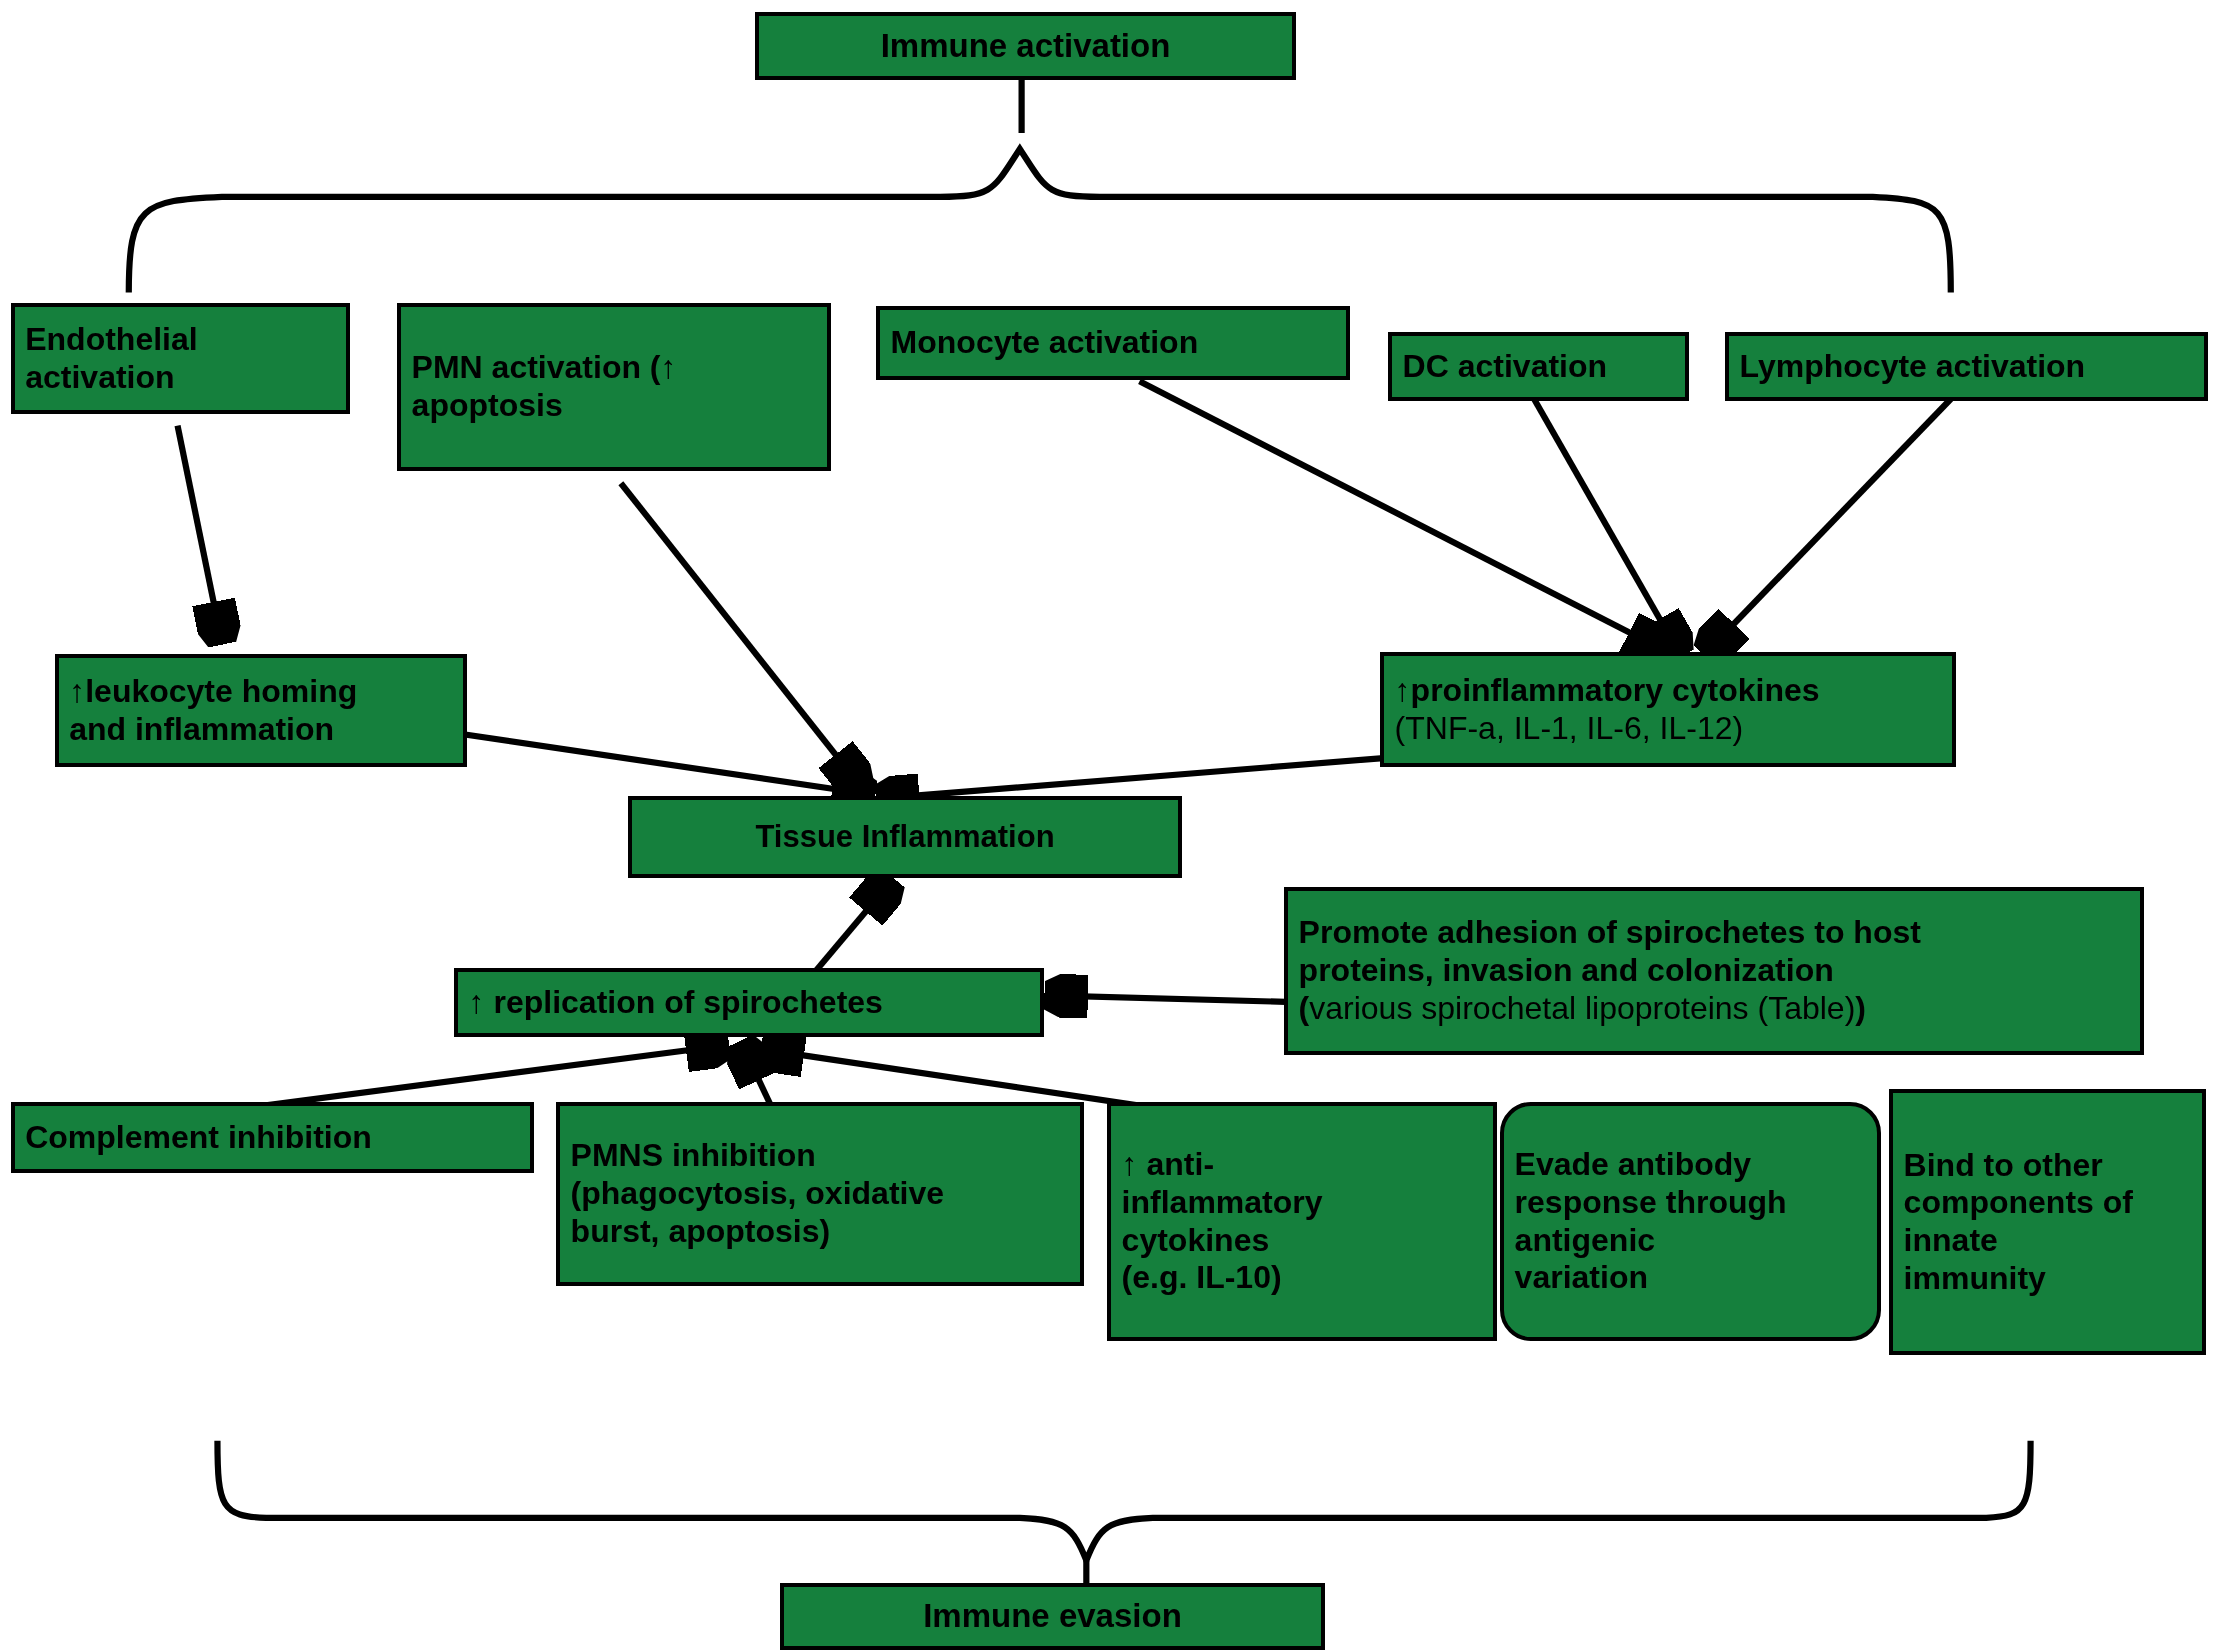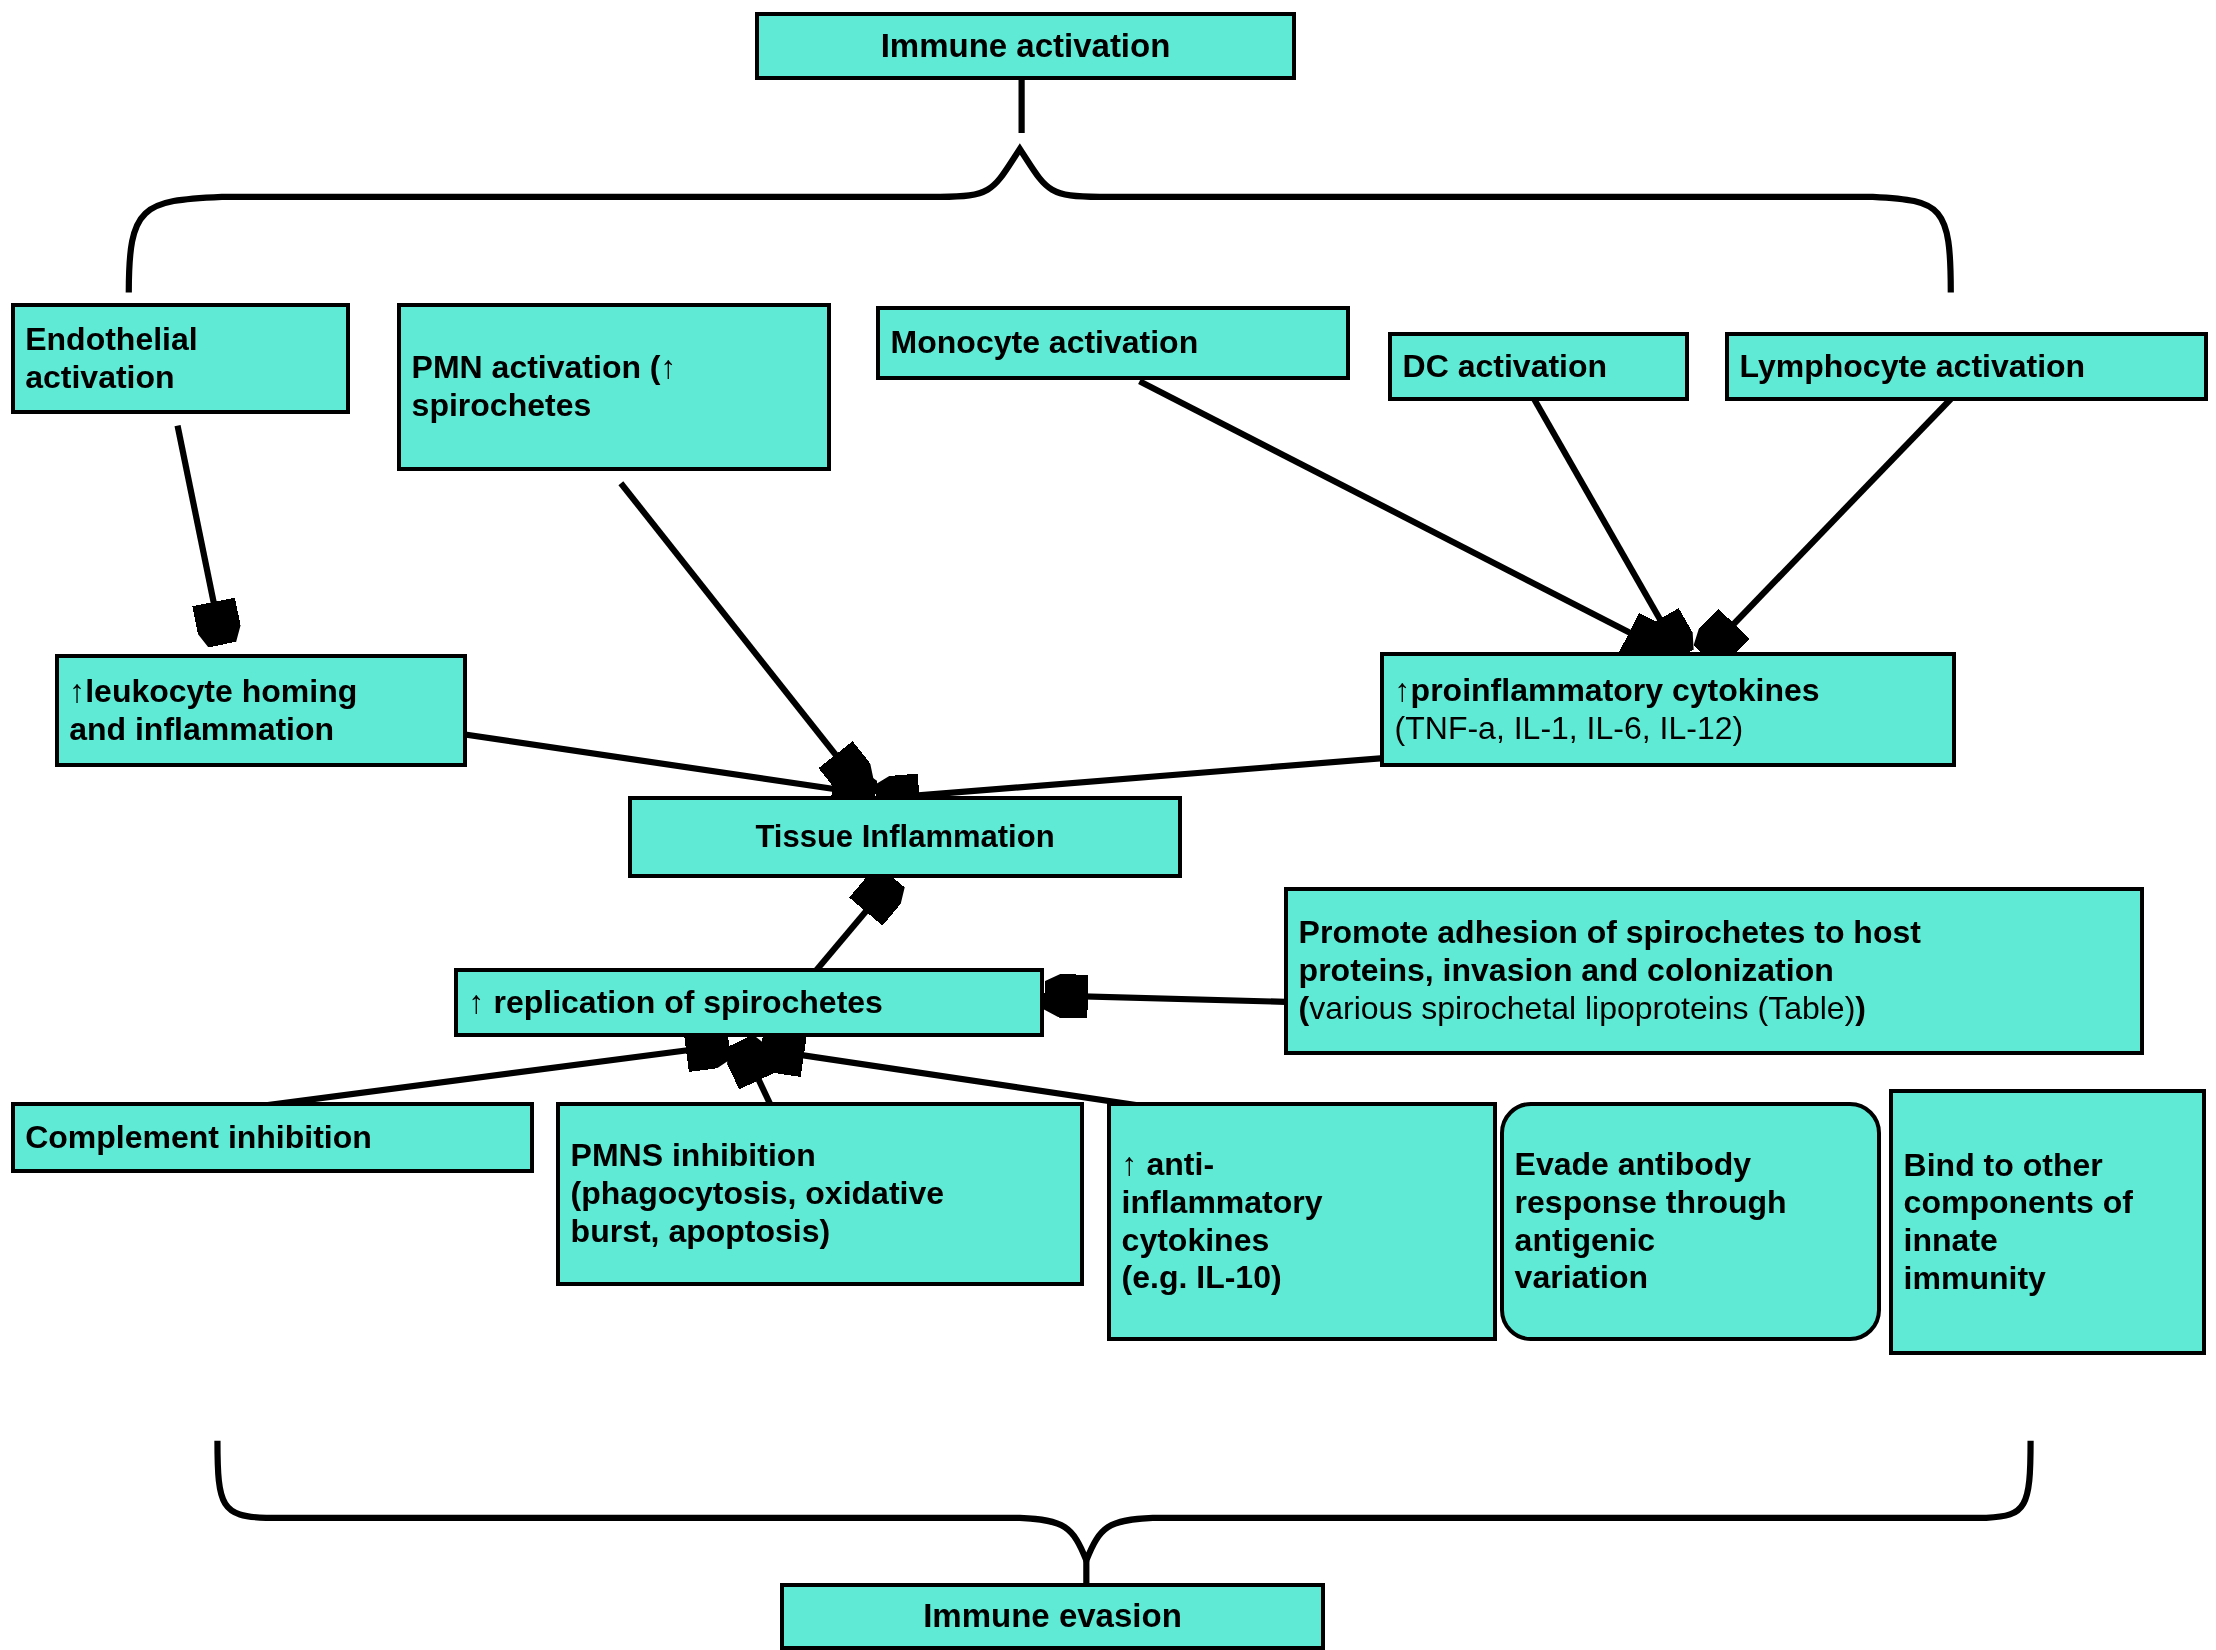--- a/index.html
+++ b/index.html
@@ -14,21 +14,21 @@
     position: relative;
     width: 2217px;
     height: 1650px;
     background: #ffffff;
     overflow: hidden;
   }
   .node {
     position: absolute;
     box-sizing: border-box;
     border: 4.4px solid #000000;
-    background: #5eead4;
+    background: #15803d;
     color: #000000;
     font-weight: bold;
     line-height: 1.18;
     display: flex;
     flex-direction: column;
     justify-content: center;
     z-index: 3;
     padding: 5.3px 10.6px;
   }
   .node .line {
@@ -114,21 +114,21 @@
     <span class="line">Immune activation</span>
   </div>
 
   <div class="node" style="left:10.6px; top:303px; width:339px; height:111px; font-size:32px;">
     <span class="line">Endothelial</span>
     <span class="line">activation</span>
   </div>
 
   <div class="node" style="left:397px; top:303px; width:434px; height:168px; font-size:32px;">
     <span class="line">PMN activation (↑</span>
-    <span class="line">spirochetes</span>
+    <span class="line">apoptosis</span>
   </div>
 
   <div class="node" style="left:876px; top:306px; width:474px; height:74px; font-size:32px;">
     <span class="line">Monocyte activation</span>
   </div>
 
   <div class="node" style="left:1388px; top:332px; width:301px; height:69px; font-size:32px;">
     <span class="line">DC activation</span>
   </div>
 

